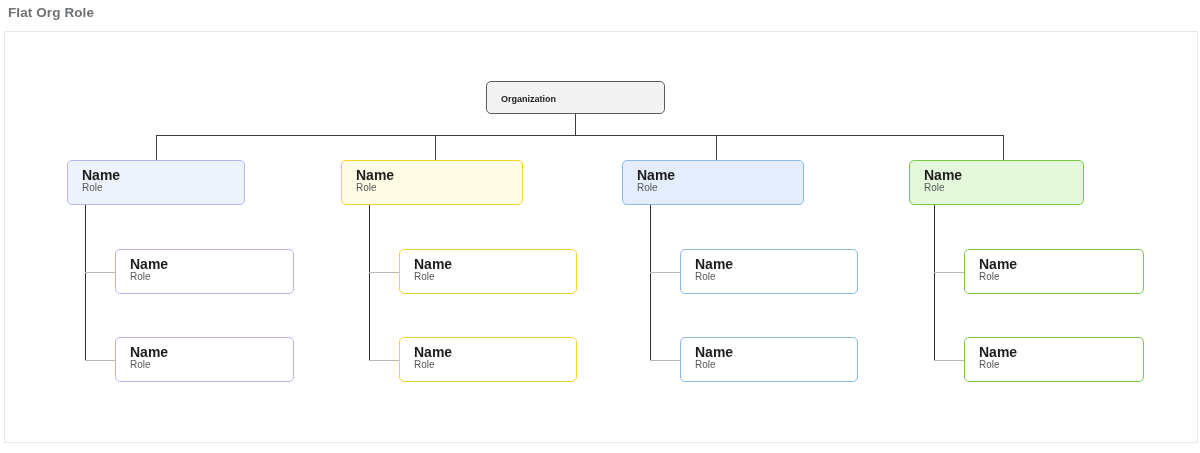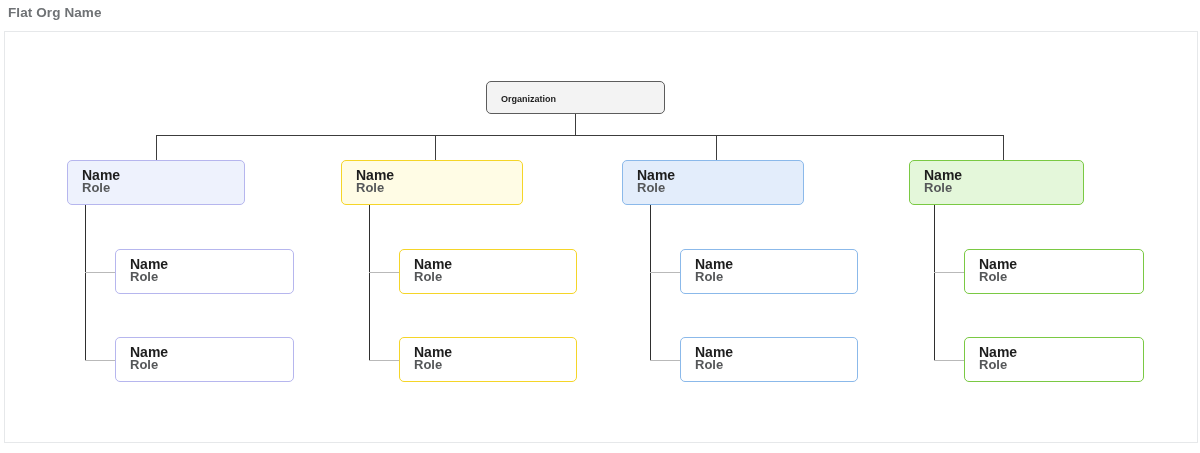--- a/index.html
+++ b/index.html
@@ -65,22 +65,22 @@
     padding: 8px 0 0 14px;
   }
   .node .nm {
     font-size: 14px;
     font-weight: bold;
     color: #1d1d1d;
     line-height: 12px;
     white-space: nowrap;
   }
   .node .rl {
-    font-size: 13px;
-    font-weight: bold;
+    font-size: 10px;
+    font-weight: normal;
     color: #555759;
     line-height: 14px;
     white-space: nowrap;
   }
 
   .node.root {
     background: #f3f3f3;
     border-color: #5c5c5c;
     border-width: 1.3px;
     padding-top: 11px;
@@ -99,21 +99,21 @@
   .node.lvl1.b-lav { background: #eef2fd; }
   .node.lvl1.b-yel { background: #fffce5; }
   .node.lvl1.b-blu { background: #e3edfb; }
   .node.lvl1.b-grn { background: #e4f7da; }
 
   .node.lvl2 { background: #ffffff; }
 </style>
 </head>
 <body>
 
-<div id="page-title">Flat Org Name</div>
+<div id="page-title">Flat Org Role</div>
 
 <div id="canvas">
 
   <div class="node root" style="left:481px; top:49px; width:179px; height:33px;">
     <div class="nm">Organization</div>
   </div>
 
   <div class="conn v" style="left:570px; top:82px; height:21px;"></div>
 
   <div class="conn h" style="left:151px; top:103px; width:847px;"></div>

